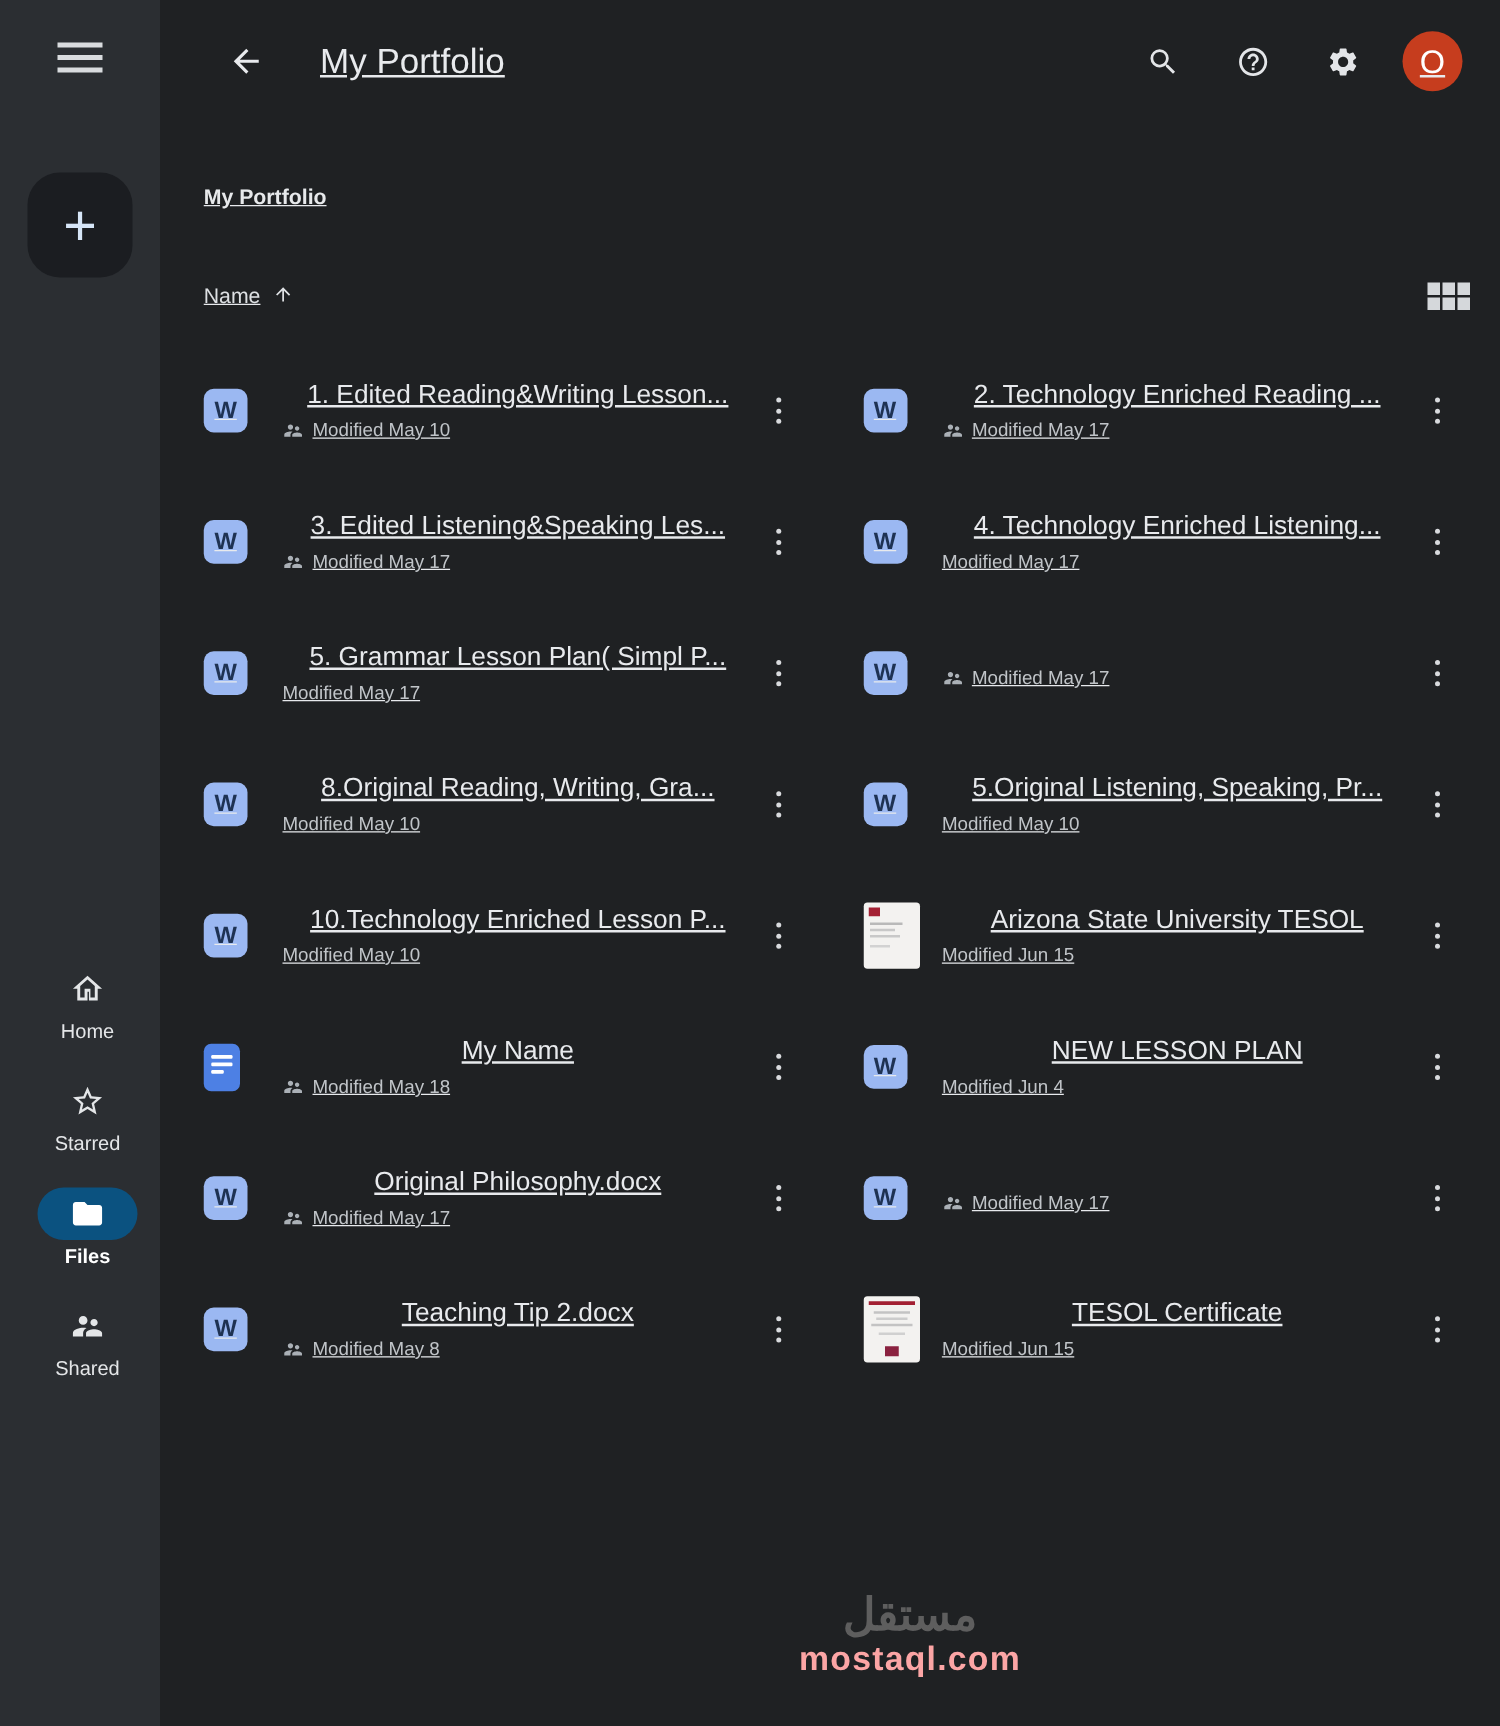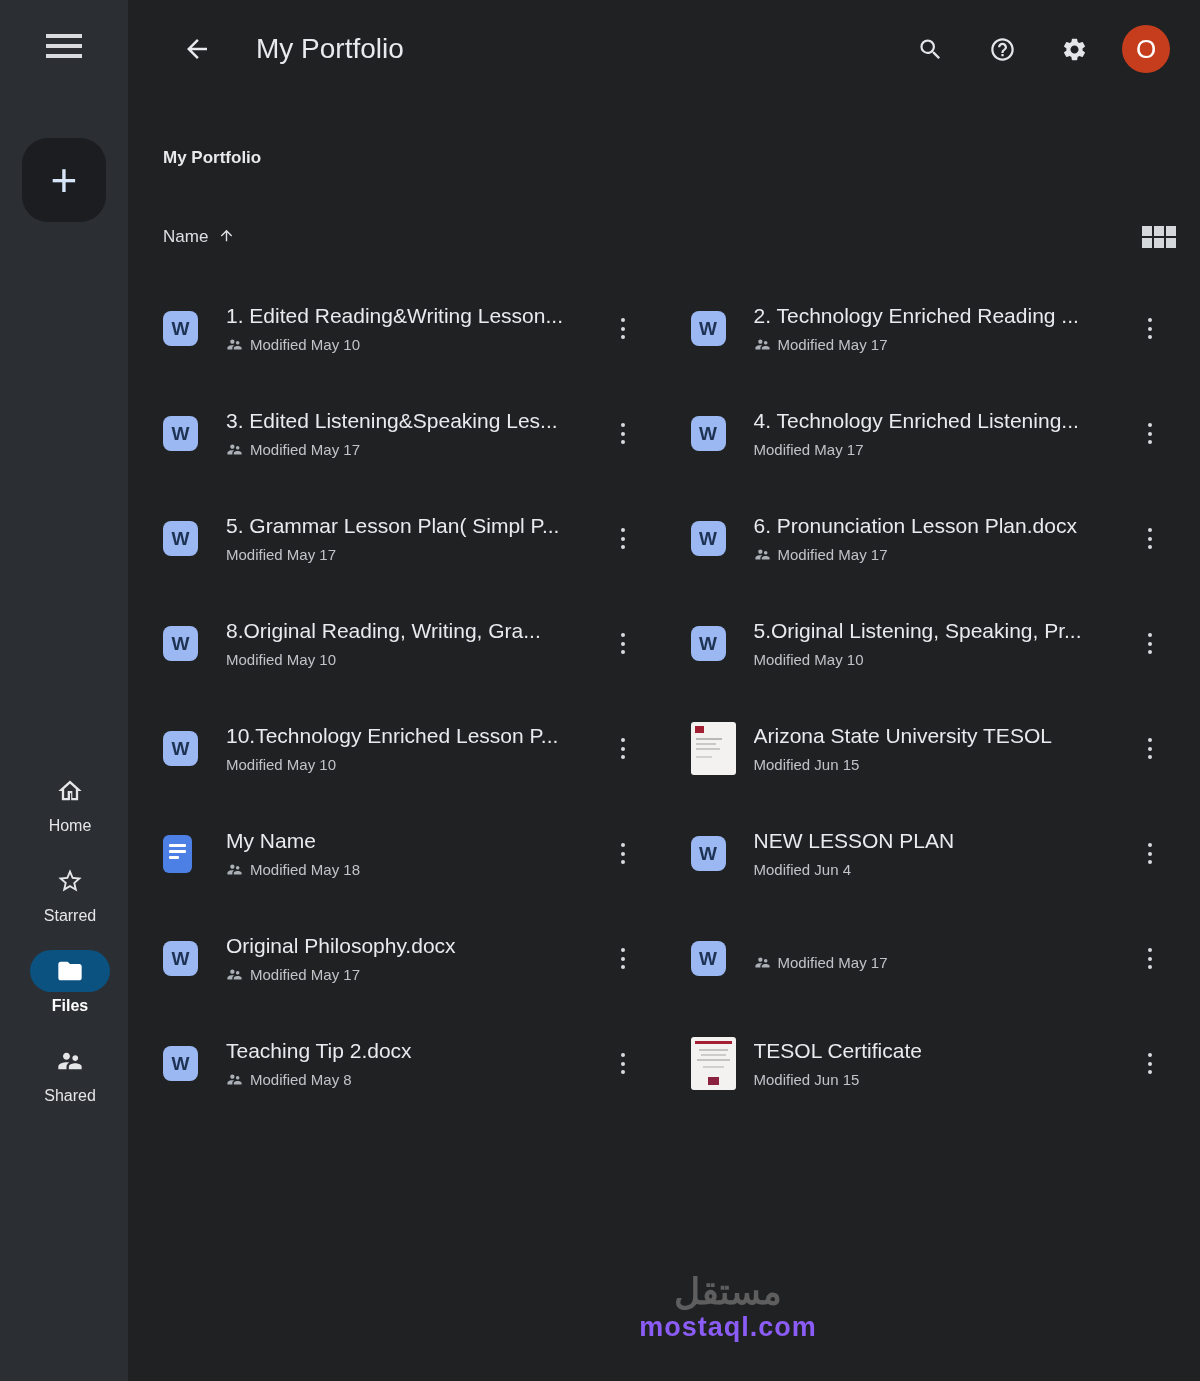--- a/index.html
+++ b/index.html
@@ -26,21 +26,21 @@
   .nav { position:absolute; top:770px; left:0; width:140px; }
   .nav-item { height:90px; display:flex; flex-direction:column; align-items:center; cursor:pointer; }
   .nav-iconwrap { width:80px; height:42px; border-radius:21px; display:flex; align-items:center; justify-content:center; }
   .nav-iconwrap svg { width:28px; height:28px; fill:#e4e6e8; }
   .nav-item.active .nav-iconwrap { background:#0b5280; }
   .nav-item.active .nav-iconwrap svg { fill:#ffffff; }
   .nav-label { margin-top:5px; font-size:16px; color:#e4e6e8; }
   .nav-item.active .nav-label { font-weight:bold; color:#ffffff; }
 
   
-  .main { flex:1; position:relative; min-width:0; }
+  .main { flex:1; position:relative; min-width:0;text-decoration:underline; }
   .topbar { height:98px; display:flex; align-items:center; padding:0 30px 0 54px; }
   .back-btn { background:none; border:none; cursor:pointer; padding:0; margin-right:44px; display:flex; }
   .back-btn svg { width:30px; height:30px; fill:#e8eaed; }
   .page-title { font-size:28px; font-weight:400; color:#e8eaed; }
   .topbar-right { margin-left:auto; display:flex; align-items:center; }
   .icon-btn { background:none; border:none; cursor:pointer; padding:0; width:72px; display:flex; justify-content:center; }
   .icon-btn svg { width:27px; height:27px; fill:#e3e5e8; }
   .avatar {
     width:48px; height:48px; border-radius:50%; background:#c63d1e; border:none; cursor:pointer;
     color:#ffffff; font-size:26px; display:flex; align-items:center; justify-content:center;
@@ -69,32 +69,32 @@
   .thumb-asu .l1 { top:16px; left:5px; width:26px; height:2px; background:#b9b9b9; }
   .thumb-asu .l2 { top:21px; left:5px; width:20px; height:2px; background:#c8c8c8; }
   .thumb-asu .l3 { top:26px; left:5px; width:24px; height:2px; background:#c8c8c8; }
   .thumb-asu .l4 { top:34px; left:5px; width:16px; height:2px; background:#d2d2d2; }
   .thumb-cert .hdr { top:4px; left:4px; width:37px; height:3px; background:#a32033; }
   .thumb-cert .l1 { top:12px; left:8px; width:29px; height:2px; background:#c3c3c3; }
   .thumb-cert .l2 { top:17px; left:10px; width:25px; height:2px; background:#cccccc; }
   .thumb-cert .l3 { top:22px; left:6px; width:33px; height:2px; background:#c3c3c3; }
   .thumb-cert .l4 { top:29px; left:12px; width:21px; height:2px; background:#d0d0d0; }
   .thumb-cert .logo { top:40px; left:17px; width:11px; height:8px; background:#8a2240; }
-  .fbody { flex:1; min-width:0; margin-left:13px; }
+  .fbody { flex:1; min-width:0; margin-left:13px;text-align:center; }
   .ftitle { font-size:21px; color:#e8eaed; white-space:nowrap; overflow:hidden; }
   .fmeta { margin-top:8px; display:flex; align-items:center; gap:7px; font-size:15px; color:#c0c4c8; }
   .people { display:flex; }
   .people svg { width:17px; height:17px; fill:#aab0b6; }
   .kebab { background:none; border:none; cursor:pointer; width:40px; margin-right:6px; display:flex; flex-direction:column; align-items:center; gap:4.5px; padding:6px 0; flex-shrink:0; }
   .kebab i { width:4px; height:4px; border-radius:50%; background:#d8dadd; }
 
   
   .watermark { position:absolute; top:1272px; left:600px; transform:translateX(-50%); text-align:center; pointer-events:none; }
   .wm-ar { font-size:36px; font-weight:bold; color:#5e5e5e; line-height:1.1; }
-  .wm-en { font-size:27px; font-weight:bold; color:#8b5cf6; letter-spacing:1px; margin-top:0px; }
+  .wm-en { font-size:27px; font-weight:bold; color:#fca5a5; letter-spacing:1px; margin-top:0px; }
 </style>
 </head>
 <body>
 
 <div class="app">
 
   <aside class="sidebar">
     <div class="hamburger">
         <span></span>
         <span></span>
@@ -290,21 +290,20 @@
             <i></i>
             <i></i>
           </button>
       </div>
 
       <div class="file">
         <span class="ficon">
             <span class="word-icon">W</span>
           </span>
         <div class="fbody">
-          <div class="ftitle">6. Pronunciation Lesson Plan.docx</div>
           <div class="fmeta">
               <span class="people">
                 <svg viewBox="0 0 24 24">
                   <path d="M16.5 12c1.38 0 2.49-1.12 2.49-2.5S17.88 7 16.5 7 14 8.12 14 9.5s1.12 2.5 2.5 2.5zM9 11c1.66 0 2.99-1.34 2.99-3S10.66 5 9 5 6 6.34 6 8s1.34 3 3 3zm7.5 3c-1.83 0-5.5.92-5.5 2.75V19h11v-2.25c0-1.83-3.67-2.75-5.5-2.75zM9 13c-2.33 0-7 1.17-7 3.5V19h7v-2.25c0-.85.33-2.34 2.37-3.47C10.5 13.1 9.66 13 9 13z"></path>
                 </svg>
               </span>
               <span>Modified May 17</span>
             </div>
         </div>
         <button class="kebab">

